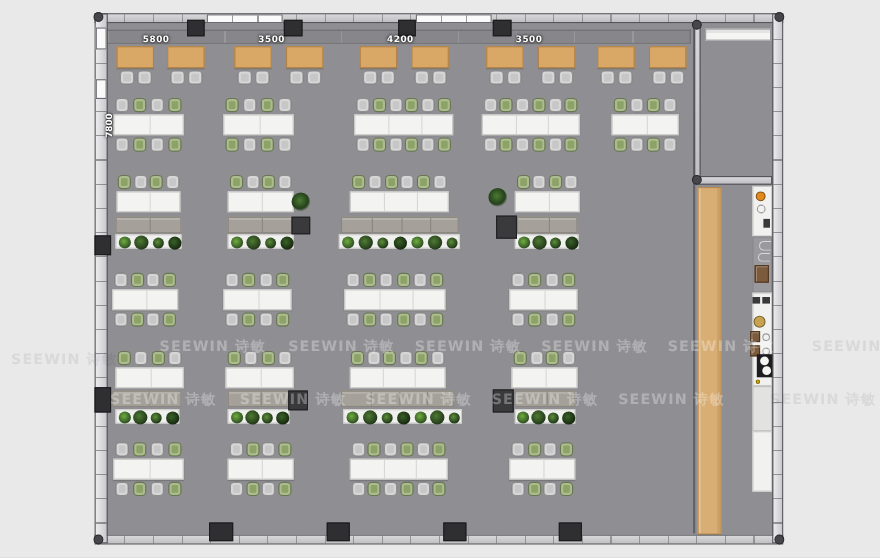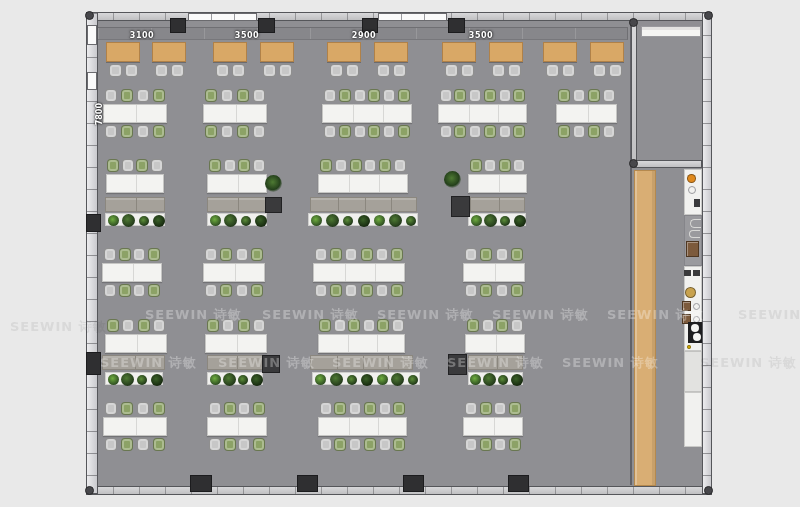--- a/index.html
+++ b/index.html
@@ -448,23 +448,23 @@
         <div class="abs corner-dot" style="left: 85px; top: 486px; width: 9px; height: 9px;"></div>
         <div class="abs corner-dot" style="left: 704px; top: 486px; width: 9px; height: 9px;"></div>
         <div class="abs sepline" style="left: 630px; top: 21px; width: 2px; height: 464px;"></div>
         <div class="abs wall" style="left: 631px; top: 21px; width: 6px; height: 146px;"></div>
         <div class="abs wall" style="left: 631px; top: 160px; width: 71px; height: 8px;"></div>
         <div class="abs shelf" style="left: 641px; top: 26px; width: 60px; height: 11px;"></div>
         <div class="abs corner-dot" style="left: 629px; top: 18px; width: 9px; height: 9px;"></div>
         <div class="abs corner-dot" style="left: 629px; top: 159px; width: 9px; height: 9px;"></div>
       </div>
     <div id="layer-labels" class="abs" style="left:0;top:0;width:800px;height:507px;">
-        <div class="abs dim-label" style="left: 142px; top: 31px;">3100</div>
+        <div class="abs dim-label" style="left: 142px; top: 31px;">5800</div>
         <div class="abs dim-label" style="left: 247px; top: 31px;">3500</div>
-        <div class="abs dim-label" style="left: 364px; top: 31px;">2900</div>
+        <div class="abs dim-label" style="left: 364px; top: 31px;">4200</div>
         <div class="abs dim-label" style="left: 481px; top: 31px;">3500</div>
         <div class="abs dim-label-v" style="left: 95px; top: 103px;">7800</div>
       </div>
     <div id="layer-watermark" class="abs" style="left:0;top:0;width:800px;height:507px;">
         <div class="abs wm wm-light" style="left: 145px; top: 306px;">SEEWIN 诗敏</div>
         <div class="abs wm wm-light" style="left: 262px; top: 306px;">SEEWIN 诗敏</div>
         <div class="abs wm wm-light" style="left: 377px; top: 306px;">SEEWIN 诗敏</div>
         <div class="abs wm wm-light" style="left: 492px; top: 306px;">SEEWIN 诗敏</div>
         <div class="abs wm wm-light" style="left: 607px; top: 306px;">SEEWIN 诗敏</div>
         <div class="abs wm wm-light" style="left: 100px; top: 354px;">SEEWIN 诗敏</div>

